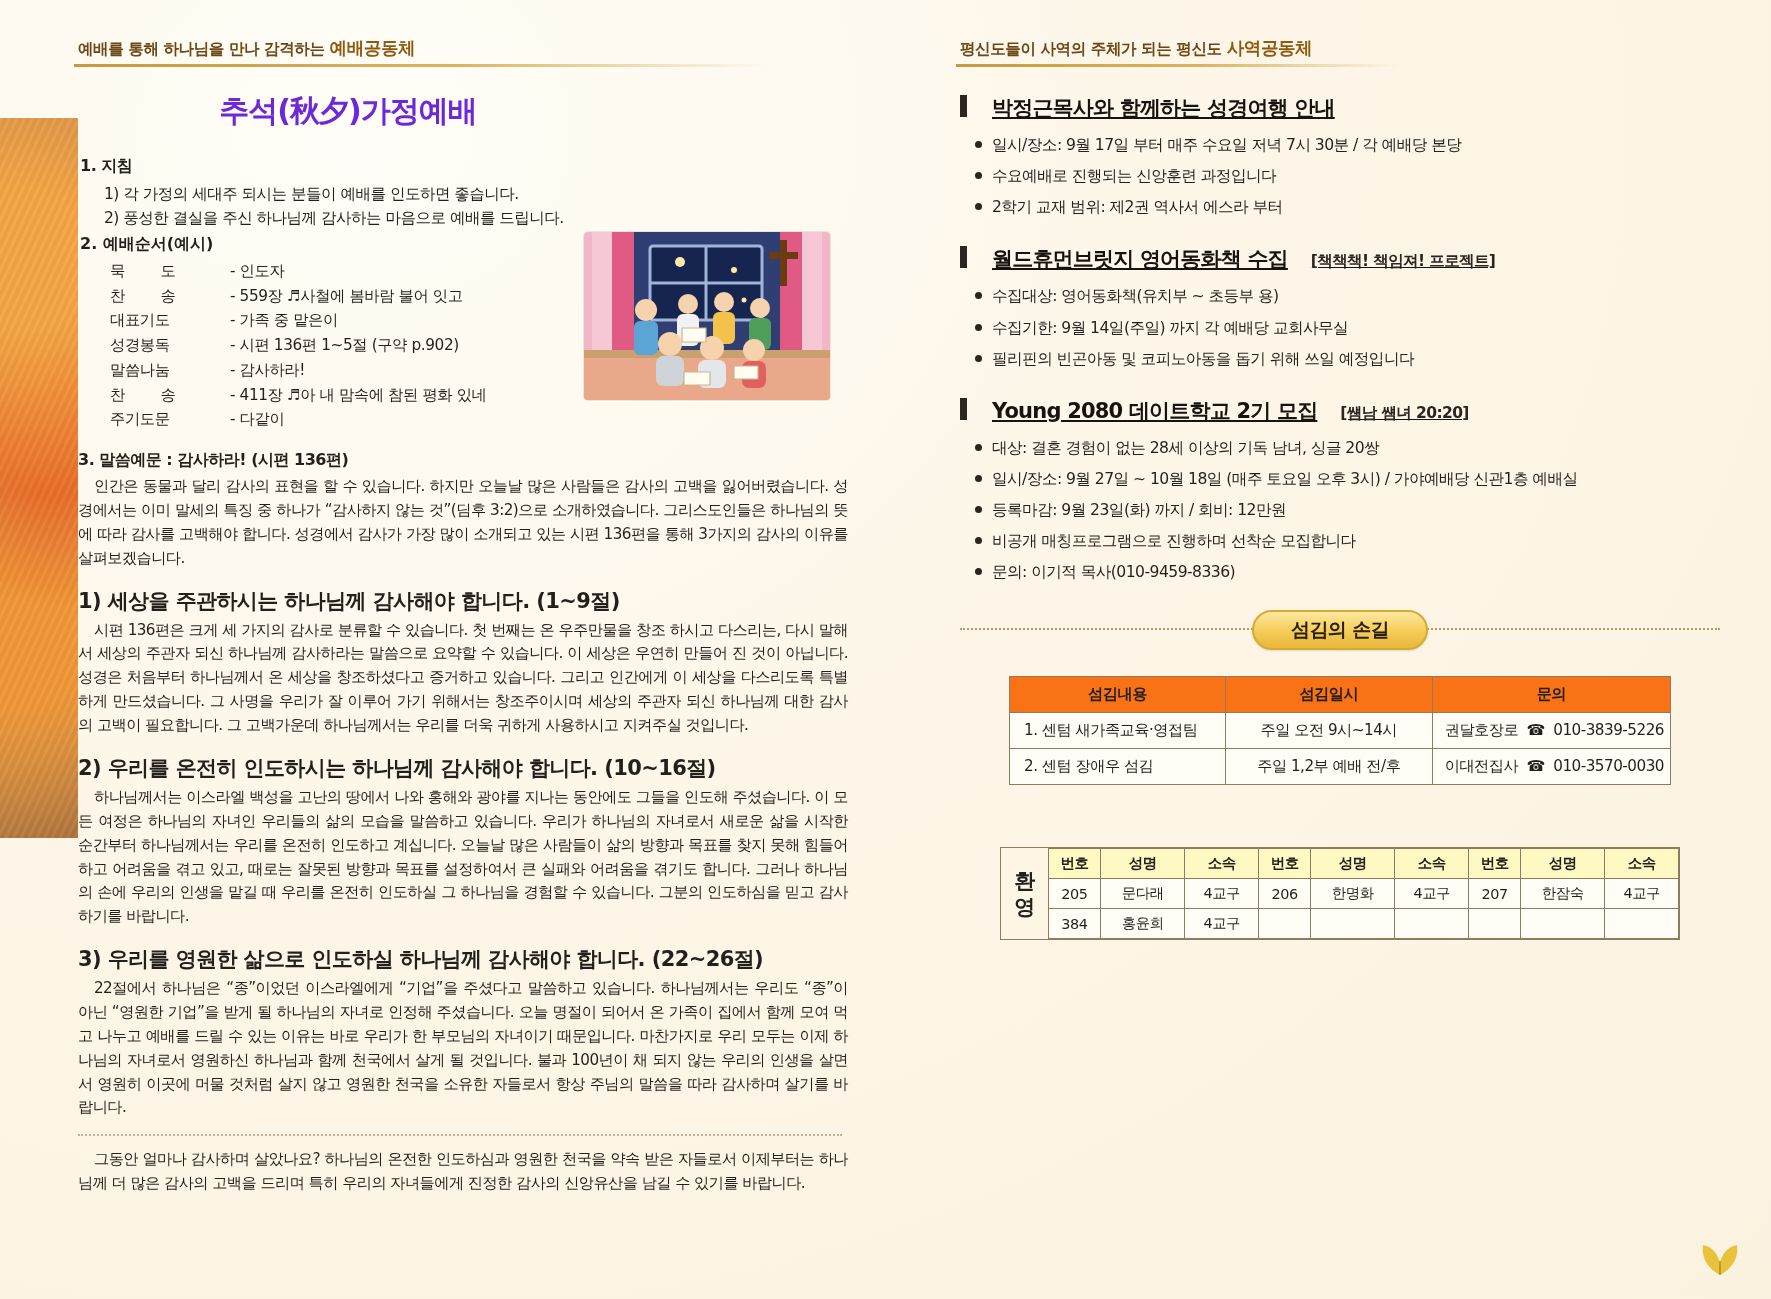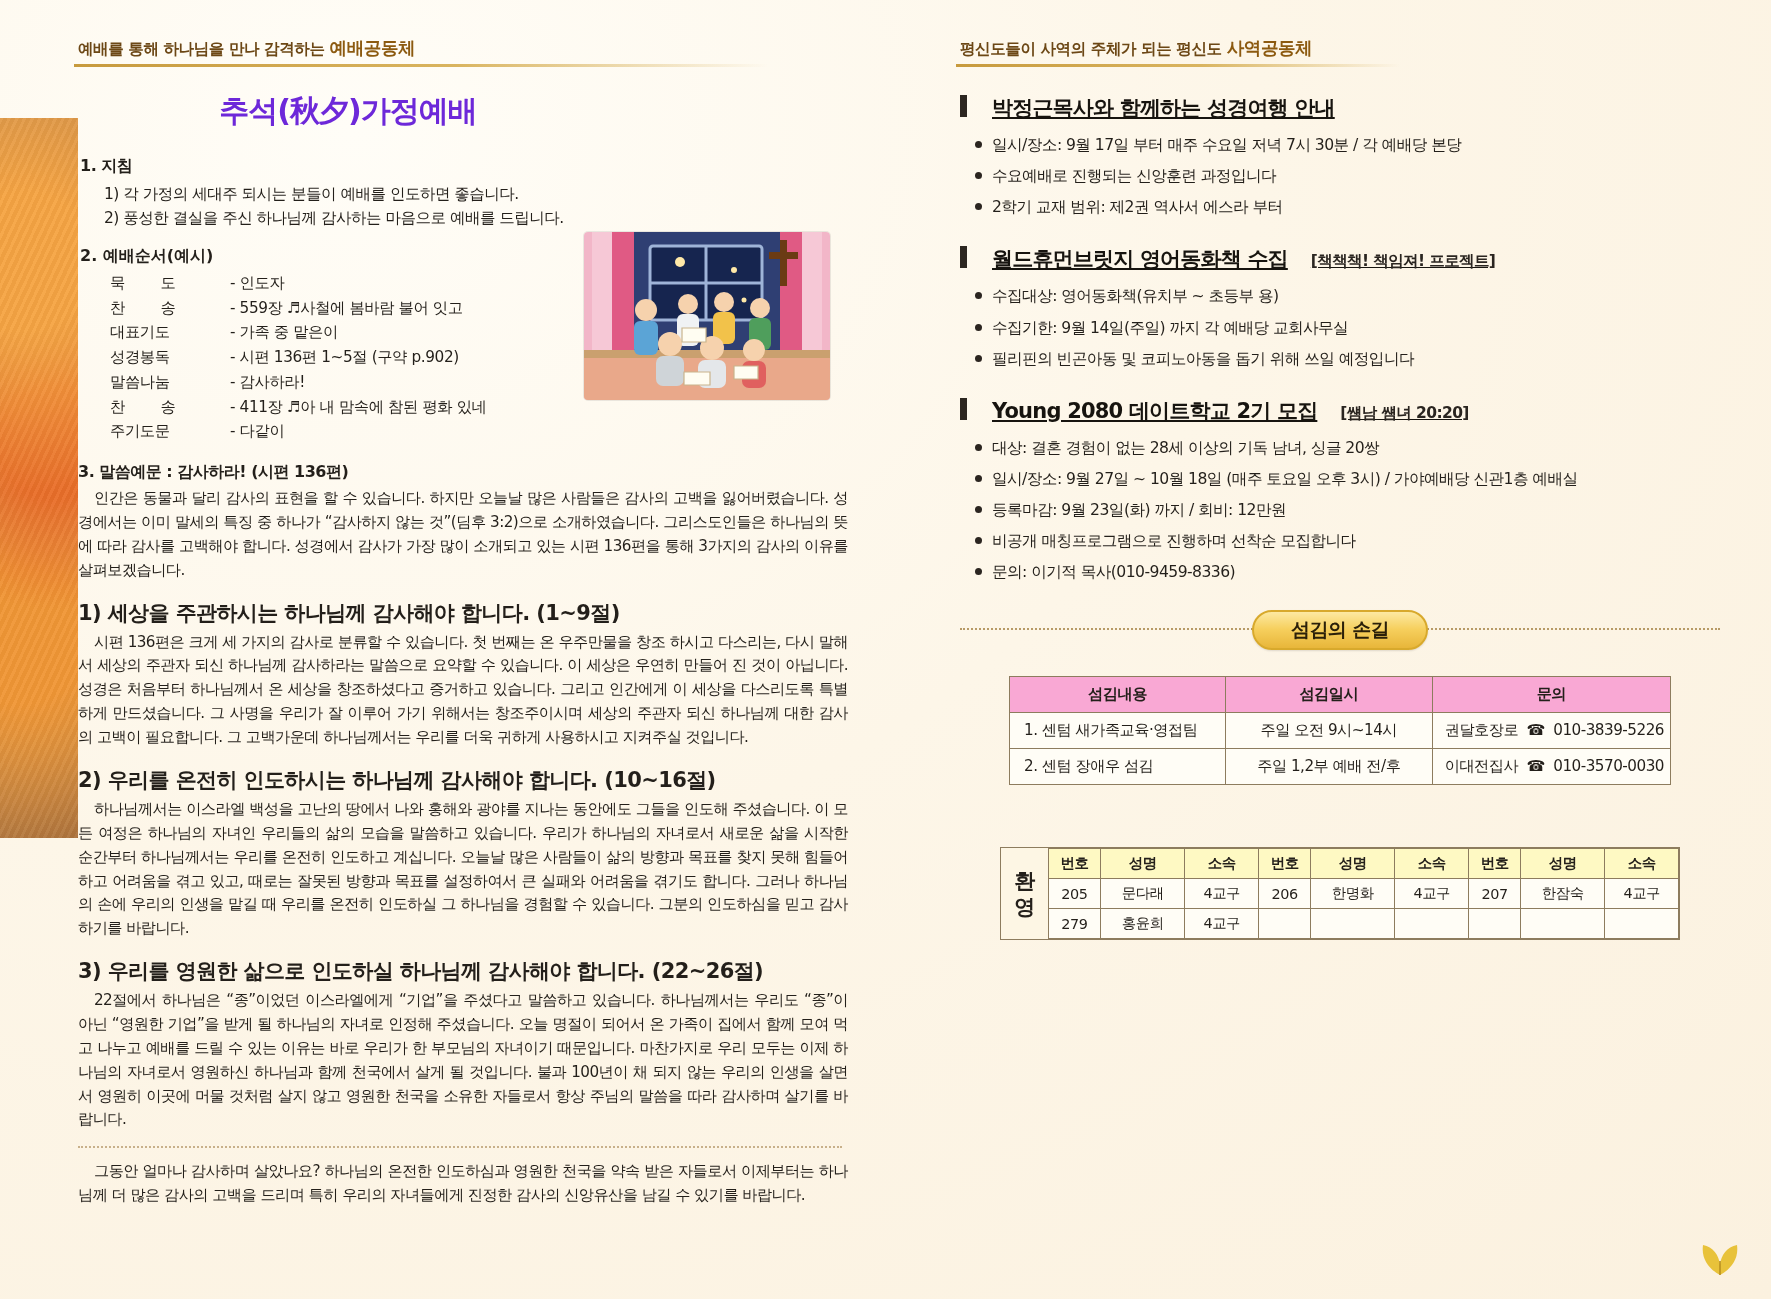--- a/index.html
+++ b/index.html
@@ -137,21 +137,21 @@
   }
   table.grid{
     border-collapse:collapse; width:662px; margin:26px auto 0 auto;
     background:#fffdf6;
   }
   table.grid th, table.grid td{
     border:1px solid #8d7c5e; padding:7px 6px;
     font-size:15.2px; letter-spacing:-.5px; text-align:center;
     line-height:1.4;
   }
-  table.grid th{ font-weight:700; background:#f9a8d4;}
+  table.grid th{ font-weight:700; background:#f97316;}
   table.grid td.left{ text-align:left; padding-left:14px;}
   table.grid td.phone{ text-align:left; padding-left:12px; white-space:nowrap;}
 
   
   .welcome-wrap{ margin-top:62px; display:flex; justify-content:center;}
   .welcome-box{ display:flex; border:1px solid #8d7c5e; background:#fffdf6;}
   .welcome-label{
     width:48px; display:flex; flex-direction:column; align-items:center; justify-content:center;
     font-size:21px; font-weight:700; letter-spacing:-1px; background:#fdf6e4;
     border-right:1px solid #8d7c5e; line-height:1.25;
@@ -230,21 +230,21 @@
       </g>
     </svg>
   </div>
 
   <div class="lead">
     <div class="num-head">1. 지침</div>
     <div class="indent1">1) 각 가정의 세대주 되시는 분들이 예배를 인도하면 좋습니다.</div>
     <div class="indent1">2) 풍성한 결실을 주신 하나님께 감사하는 마음으로 예배를 드립니다.</div>
   </div>
 
-  <div style="margin-top:16px">
+  <div style="margin-top:4px">
     <div class="num-head">2. 예배순서(예시)</div>
     <div class="order-table">
       <div class="order-row">
           <span class="k">묵        도</span>
           <span class="v">- 인도자</span>
         </div>
       <div class="order-row">
           <span class="k">찬        송</span>
           <span class="v">- 559장 ♬사철에 봄바람 불어 잇고</span>
         </div>
@@ -403,21 +403,21 @@
             <td>문다래</td>
             <td>4교구</td>
             <td>206</td>
             <td>한명화</td>
             <td>4교구</td>
             <td>207</td>
             <td>한잠숙</td>
             <td>4교구</td>
           </tr>
           <tr>
-            <td>279</td>
+            <td>384</td>
             <td>홍윤희</td>
             <td>4교구</td>
             <td></td>
             <td></td>
             <td></td>
             <td></td>
             <td></td>
             <td></td>
           </tr>
         </tbody>

